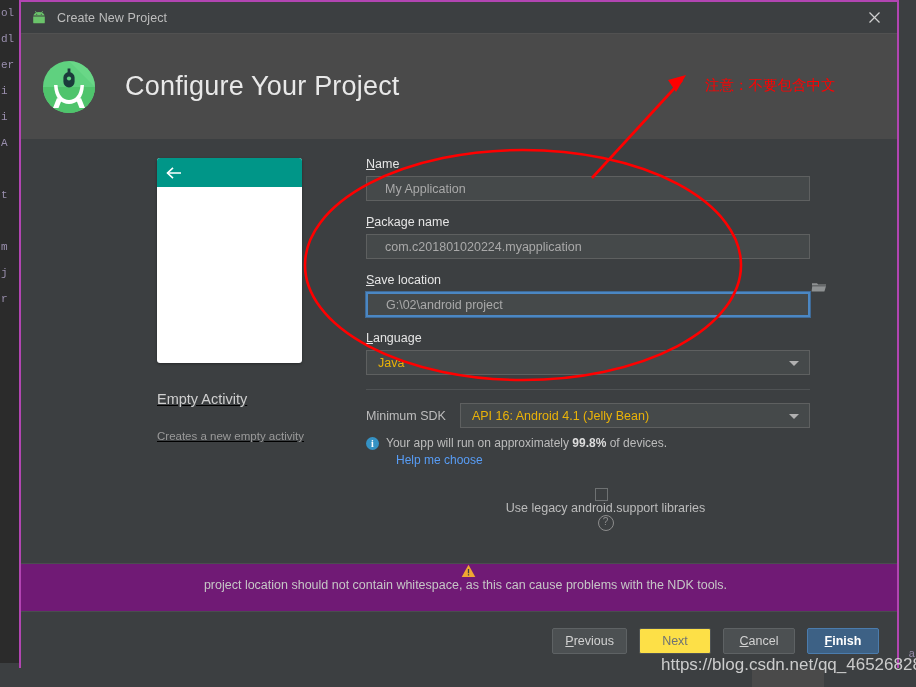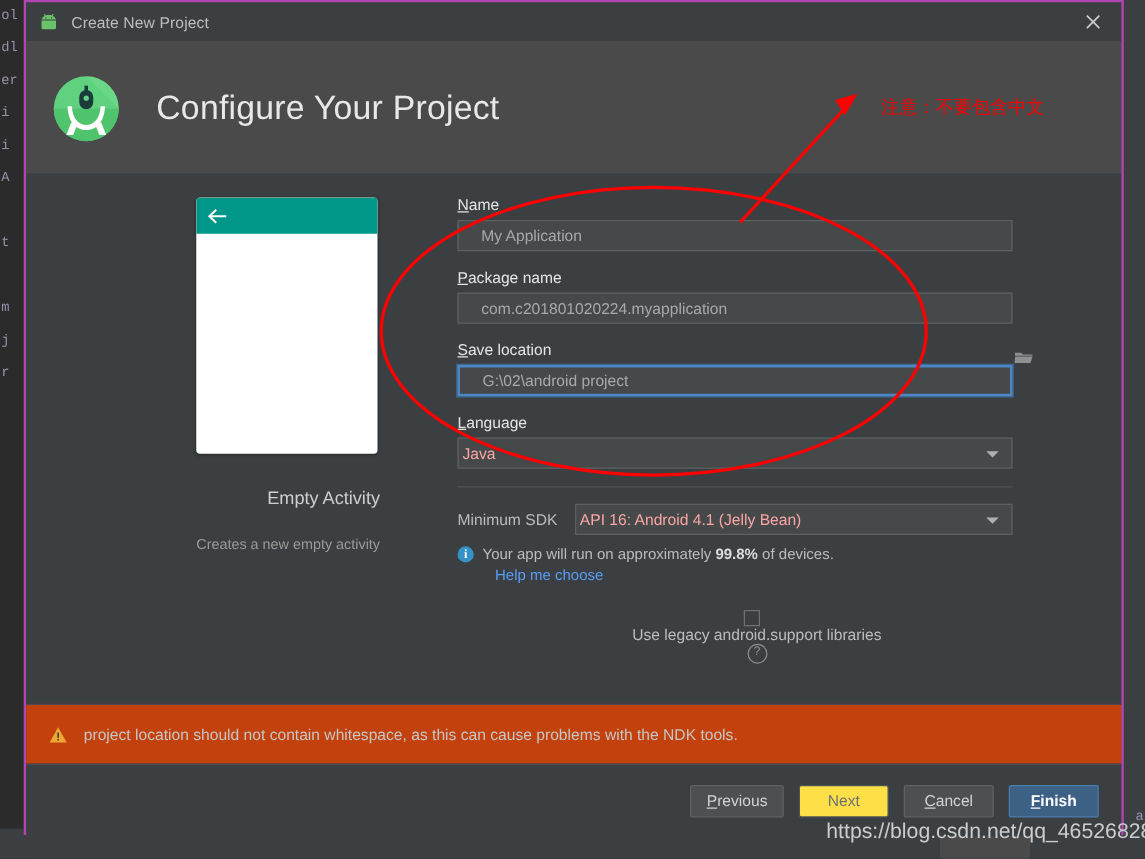--- a/index.html
+++ b/index.html
@@ -66,21 +66,21 @@
   #header-logo{margin-left:18px;width:60px;height:60px;flex:none;position:relative;}
   #header-title{
     margin-left:26px;color:#e8e8e8;font-size:27px;font-weight:400;letter-spacing:.2px;
   }
 
   
   #body{position:relative;height:424px;background:#3c3f41;}
 
   
   #preview-col{
-    position:absolute;left:136px;top:19px;width:147px;text-align:right;
+    position:absolute;left:136px;top:19px;width:147px;text-align:left;text-decoration:underline;
   }
   #preview-card{
     width:145px;height:205px;background:#ffffff;border-radius:3px;overflow:hidden;
     box-shadow:0 1px 3px rgba(0,0,0,.35);
   }
   #preview-appbar{
     height:29px;background:#009688;display:flex;align-items:center;
   }
   #preview-back-icon{margin-left:9px;width:17px;height:14px;position:relative;}
   #preview-title{
@@ -106,22 +106,22 @@
     border:2px solid #4b87c3;background:#45494a;
     box-shadow:0 0 0 1px #3f6a96;
   }
   #save-location-row{position:relative;}
   #folder-icon{
     position:absolute;right:9px;top:6px;width:16px;height:13px;
   }
   .combo{
     width:444px;height:25px;box-sizing:border-box;
     background:#45494a;border:1px solid #5e6060;
-    color:#fca5a5;font-size:12.5px;
-    display:flex;align-items:center;padding-left:3px;position:relative;
+    color:#eab308;font-size:12.5px;
+    display:flex;align-items:center;padding-left:11px;position:relative;
   }
   .combo .caret{
     position:absolute;right:10px;top:10px;
     width:0;height:0;border-left:5px solid transparent;border-right:5px solid transparent;
     border-top:5px solid #b0b0b0;
   }
   #divider{
     width:444px;height:1px;background:#4f5254;margin-top:14px;
   }
   #minsdk-row{display:flex;align-items:center;margin-top:13px;}
@@ -145,22 +145,23 @@
   }
   #legacy-label{color:#bcbcbc;font-size:12.5px;margin-left:9px;}
   #legacy-help{
     width:14px;height:14px;border-radius:50%;border:1px solid #8d8d8d;
     color:#8d8d8d;font-size:10px;line-height:12px;text-align:center;
     margin-left:9px;flex:none;
   }
 
   
   #warning-strip{
-    height:47px;background:#c2410c;display:flex;align-items:center;
+    height:47px;background:#701a75;display:flex;align-items:center;
     border-top:1px solid #4a4d4f;
+    flex-direction:column;
   }
   #warning-icon{margin-left:18px;width:15px;height:14px;position:relative;flex:none;}
   #warning-text{color:#c6c6c6;font-size:12.5px;margin-left:13px;}
 
   
   #button-bar{
     height:57px;background:#3c3f41;border-top:1px solid #4a4d4f;
     display:flex;align-items:center;justify-content:flex-end;padding-right:18px;
   }
   .dlg-btn{

